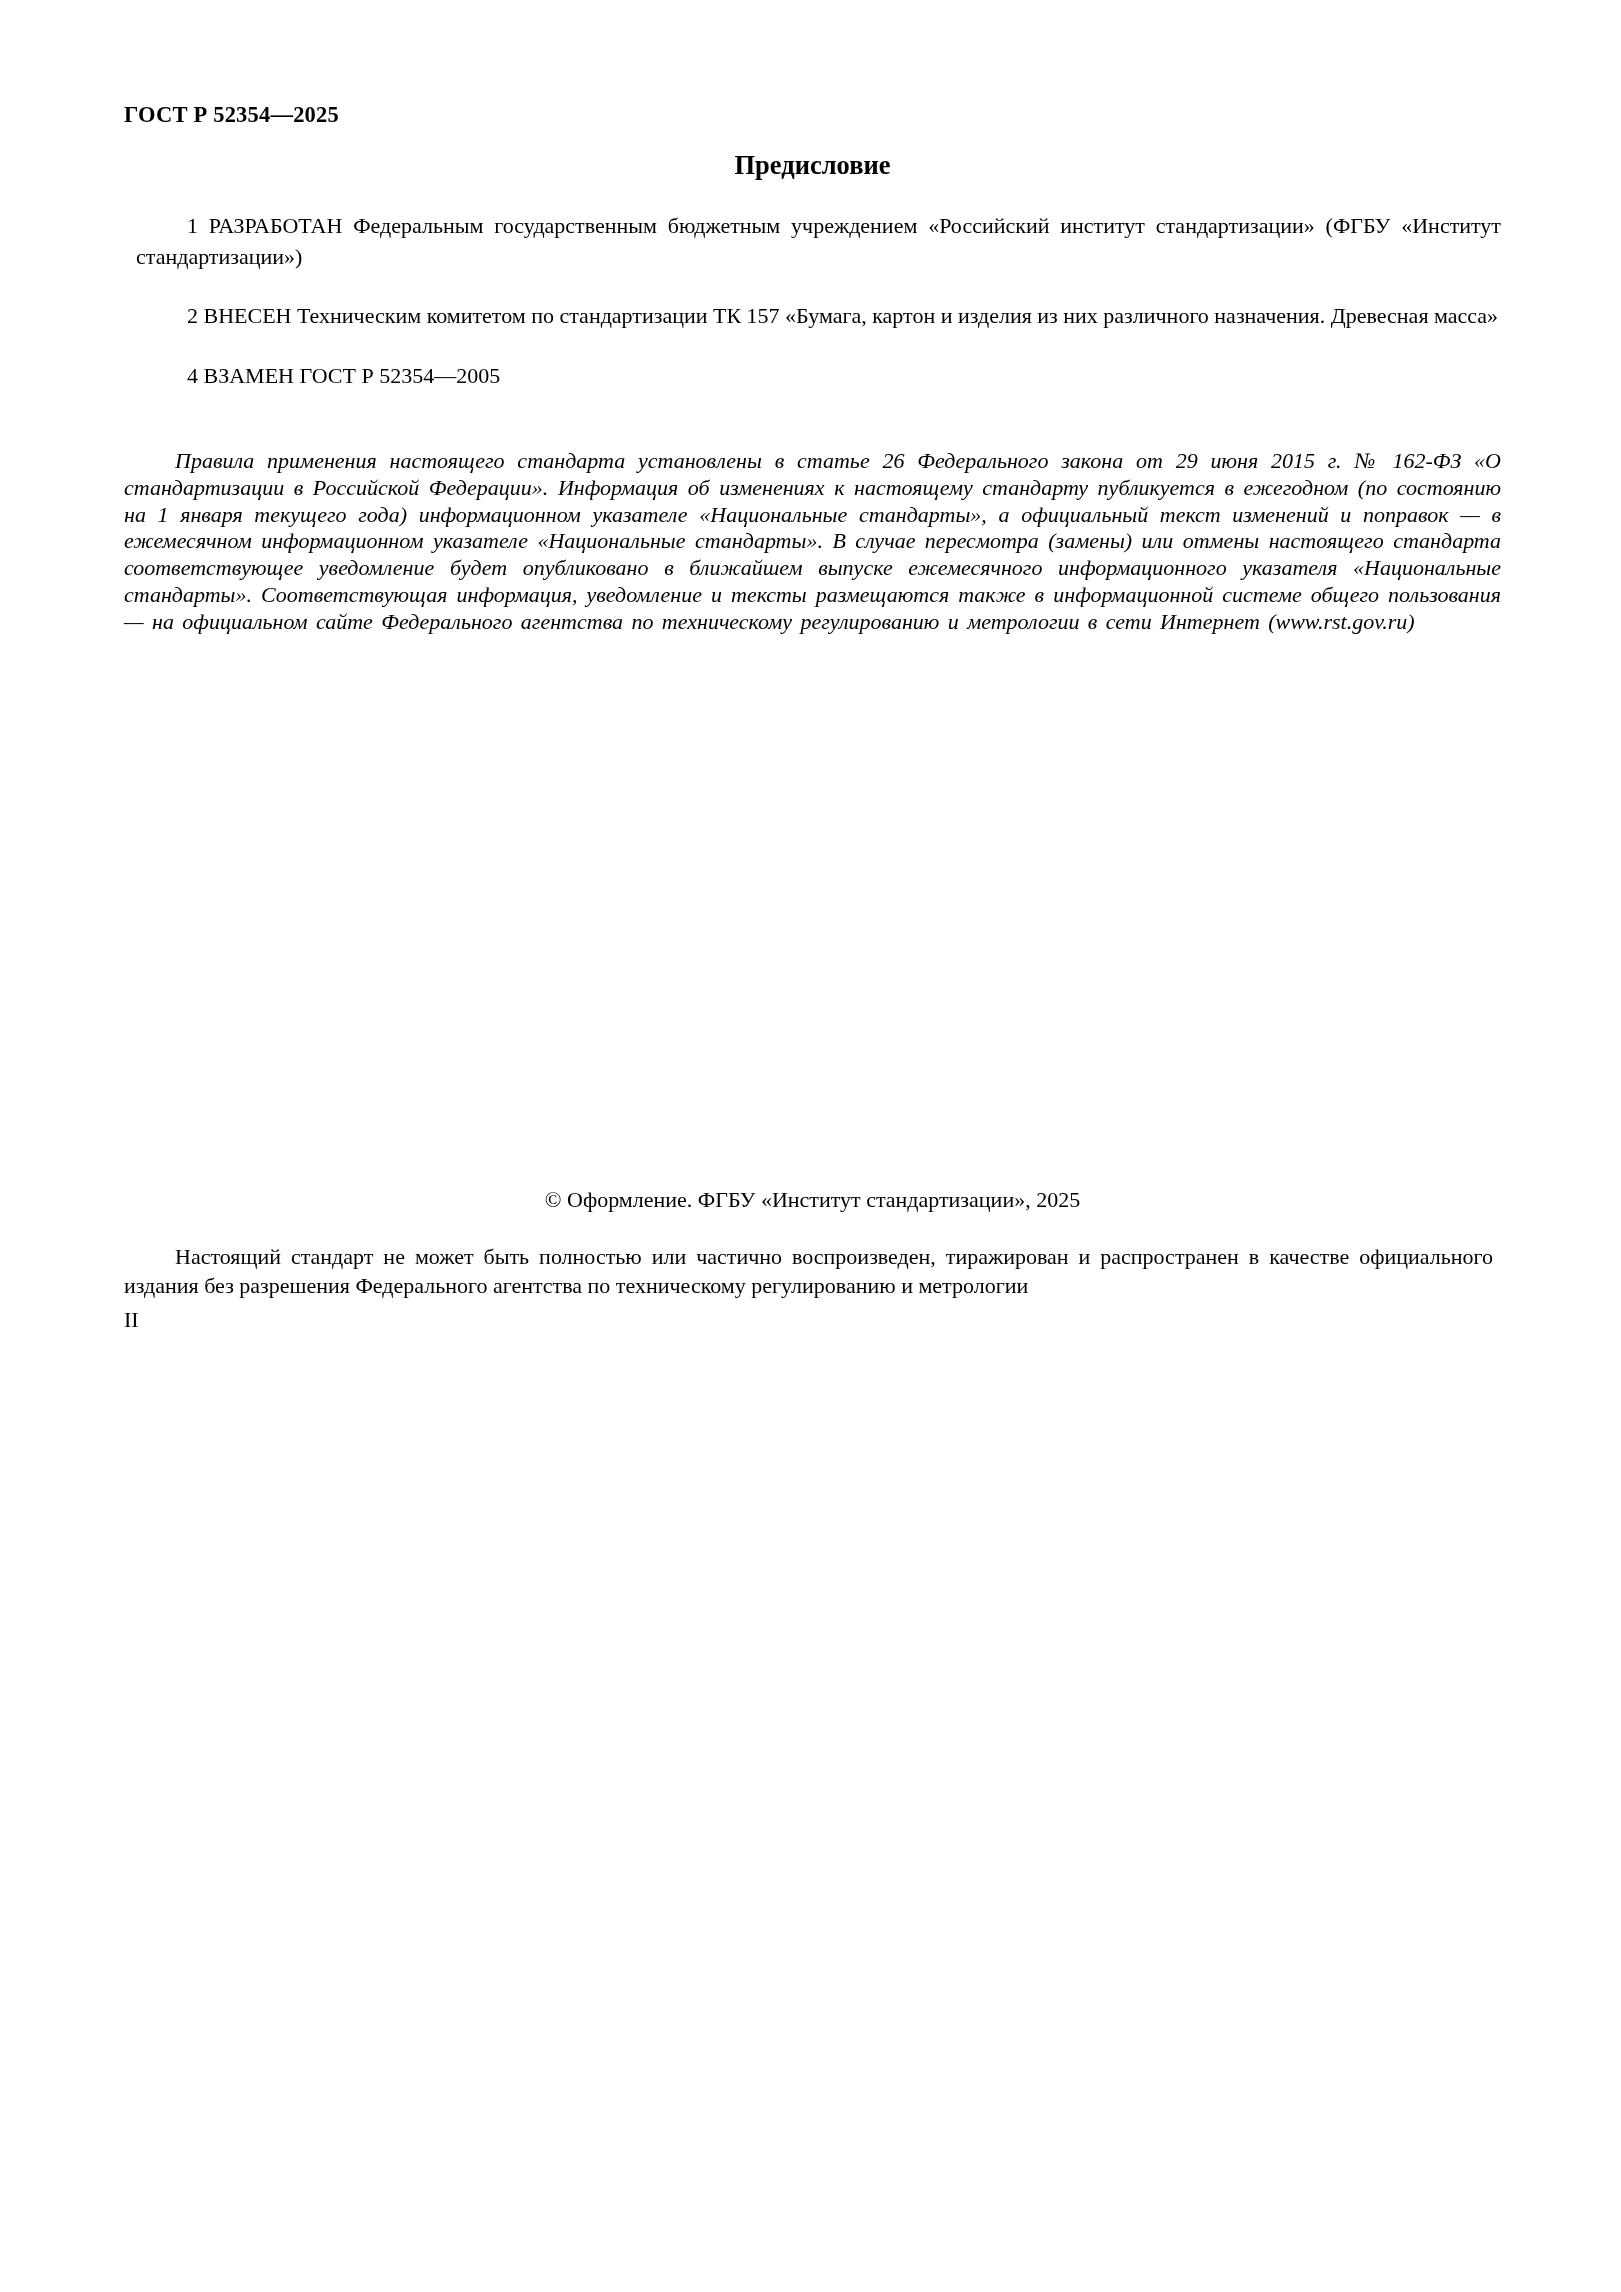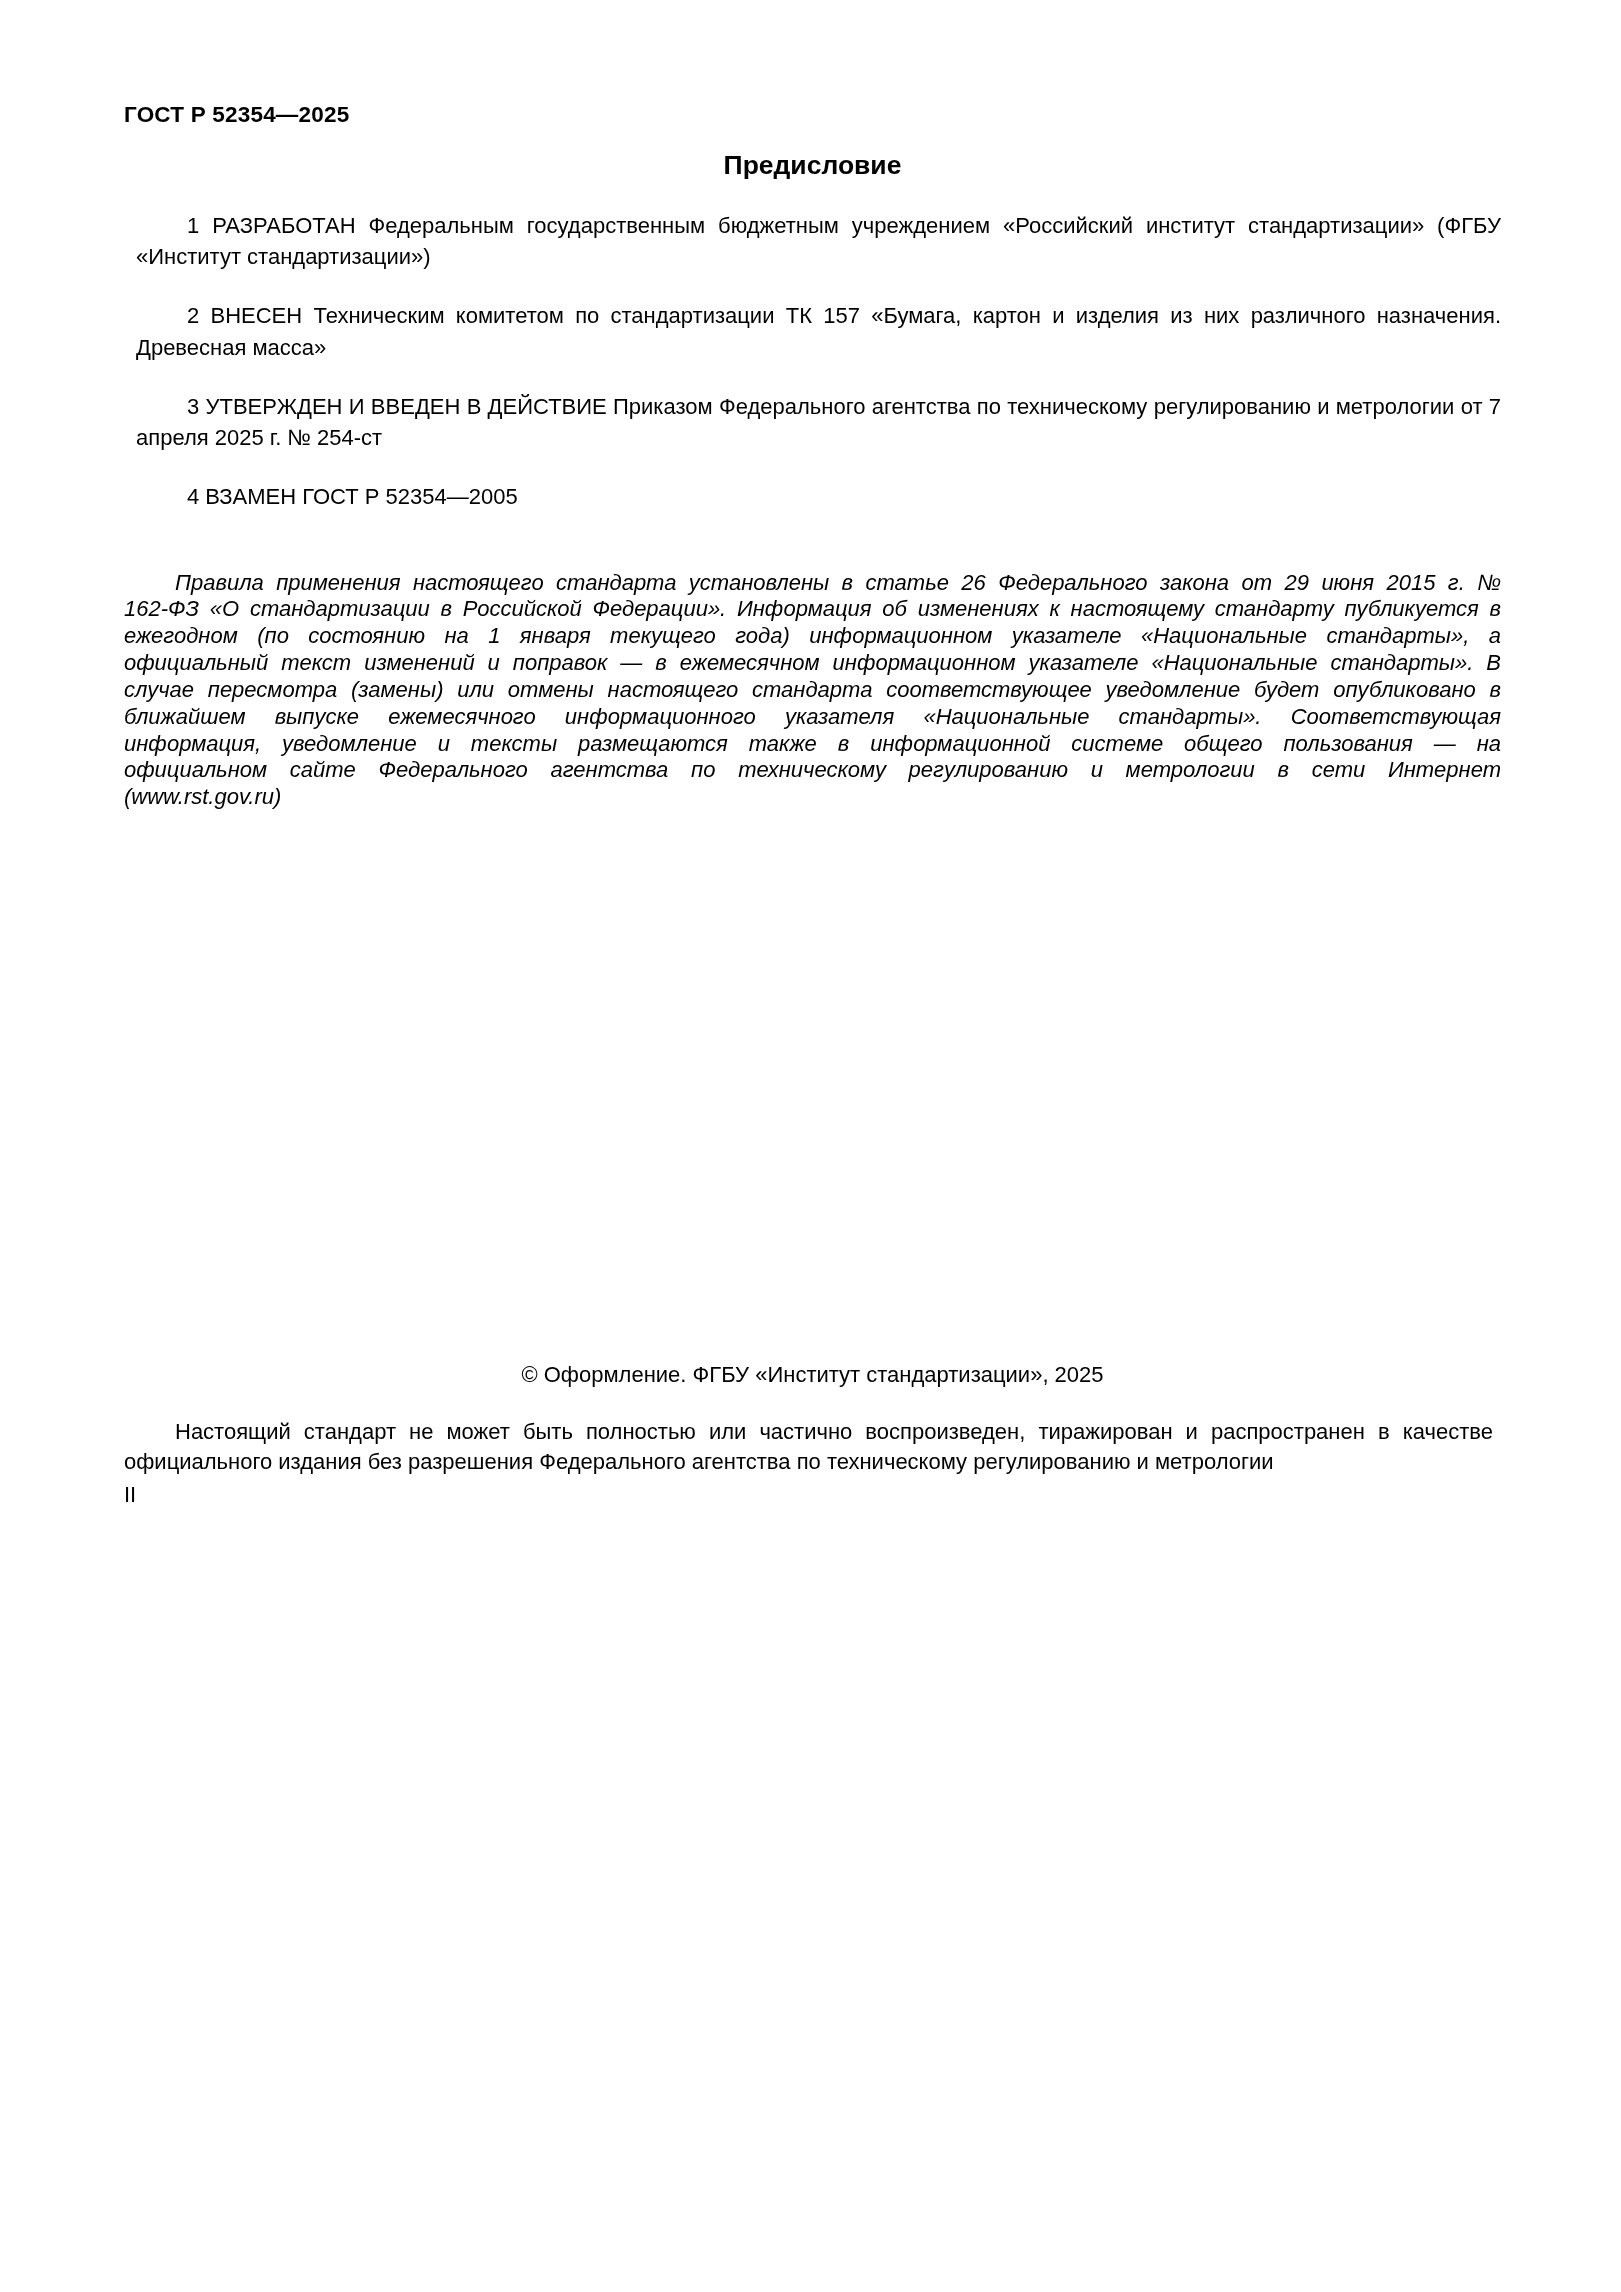--- a/index.html
+++ b/index.html
@@ -7,21 +7,21 @@
     padding: 0;
     background: #ffffff;
   }
   .page {
     position: relative;
     width: 1621px;
     height: 1822px;
     background: #ffffff;
     box-sizing: border-box;
     padding: 102px 120px 0 124px;
-    font-family: Liberation Sans, sans-serif;
+    font-family: Liberation Serif, serif;
     color: #000000;
     overflow: hidden;
   }
   .doc-code {
     font-size: 22.5px;
     font-weight: bold;
     letter-spacing: 0.2px;
   }
   .title {
     margin: 22px 0 29px 0;
@@ -70,21 +70,20 @@
 <div class="page">
 
   <div class="doc-code">ГОСТ Р 52354—2025</div>
 
   <div class="title">Предисловие</div>
 
   <p class="item">1 РАЗРАБОТАН Федеральным государственным бюджетным учреждением «Российский институт стандартизации» (ФГБУ «Институт стандартизации»)</p>
 
   <p class="item">2 ВНЕСЕН Техническим комитетом по стандартизации ТК 157 «Бумага, картон и изделия из них различного назначения. Древесная масса»</p>
 
-  <p class="item">3 УТВЕРЖДЕН И ВВЕДЕН В ДЕЙСТВИЕ Приказом Федерального агентства по техническому регулированию и метрологии от 7 апреля 2025 г. № 254-ст</p>
 
   <p class="item">4 ВЗАМЕН ГОСТ Р 52354—2005</p>
 
   <p class="legal">Правила применения настоящего стандарта установлены в статье 26 Федерального закона от 29 июня 2015 г. № 162-ФЗ «О стандартизации в Российской Федерации». Информация об изменениях к настоящему стандарту публикуется в ежегодном (по состоянию на 1 января текущего года) информационном указателе «Национальные стандарты», а официальный текст изменений и поправок — в ежемесячном информационном указателе «Национальные стандарты». В случае пересмотра (замены) или отмены настоящего стандарта соответствующее уведомление будет опубликовано в ближайшем выпуске ежемесячного информационного указателя «Национальные стандарты». Соответствующая информация, уведомление и тексты размещаются также в информационной системе общего пользования — на официальном сайте Федерального агентства по техническому регулированию и метрологии в сети Интернет (www.rst.gov.ru)</p>
 
   <div class="spacer"></div>
 
   <div class="copyright">© Оформление. ФГБУ «Институт стандартизации», 2025</div>
 
   <p class="repro">Настоящий стандарт не может быть полностью или частично воспроизведен, тиражирован и распространен в качестве официального издания без разрешения Федерального агентства по техническому регулированию и метрологии</p>

